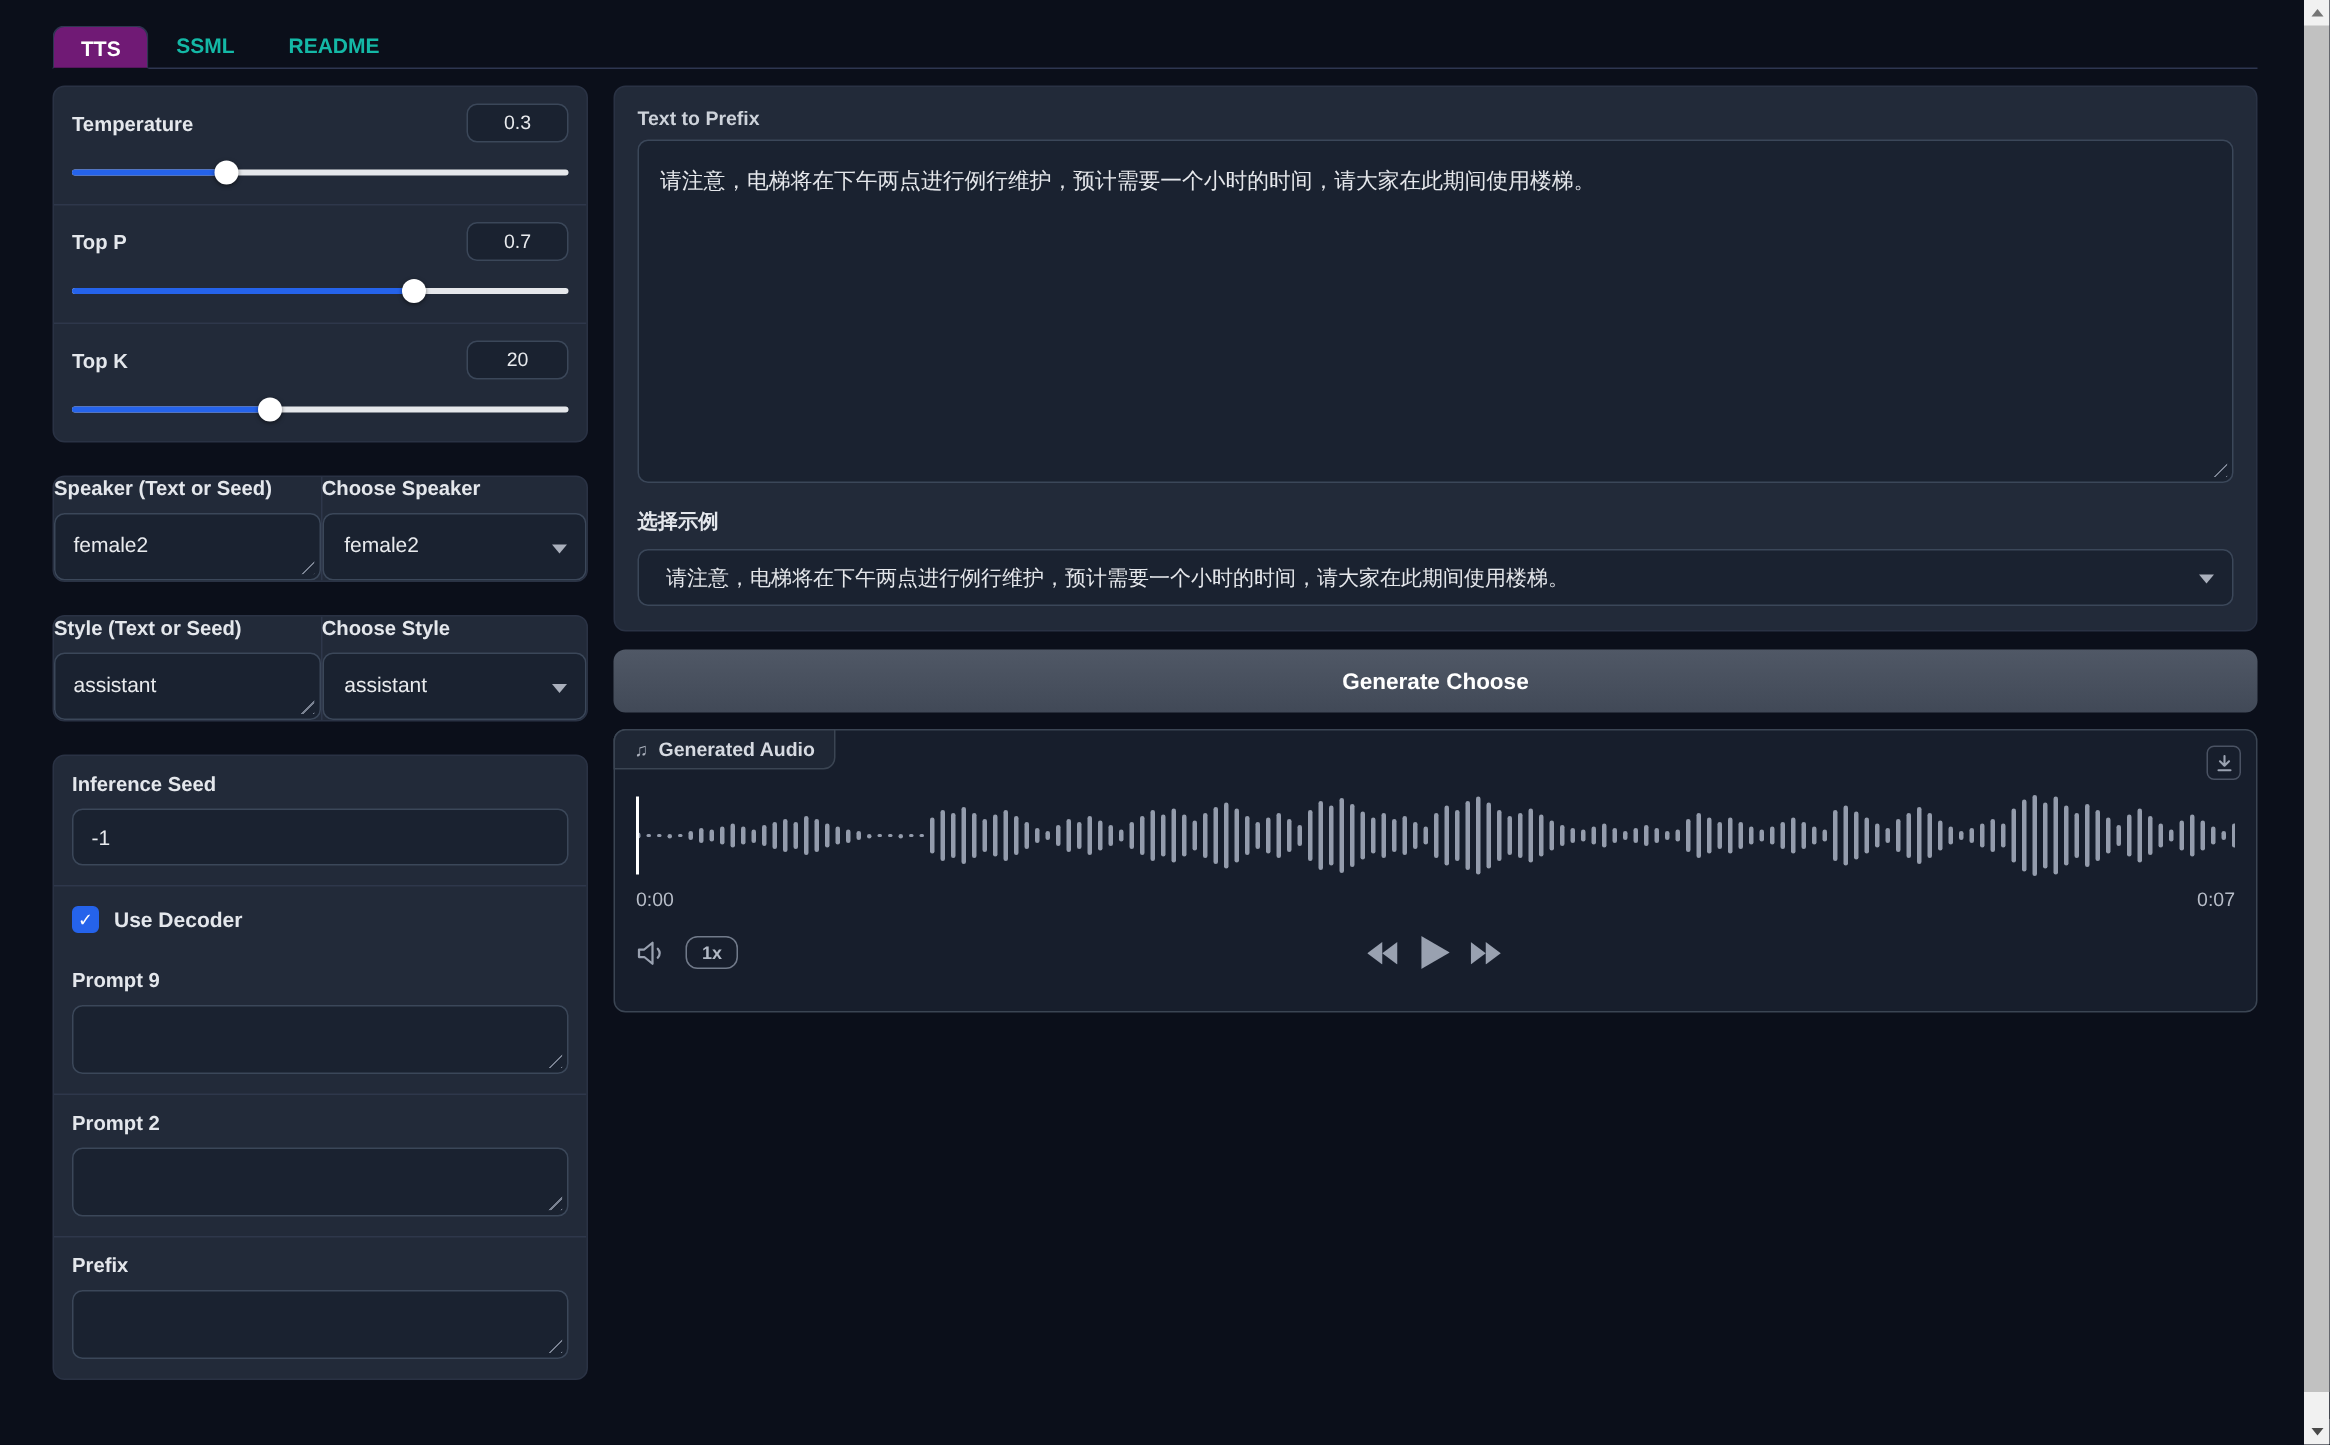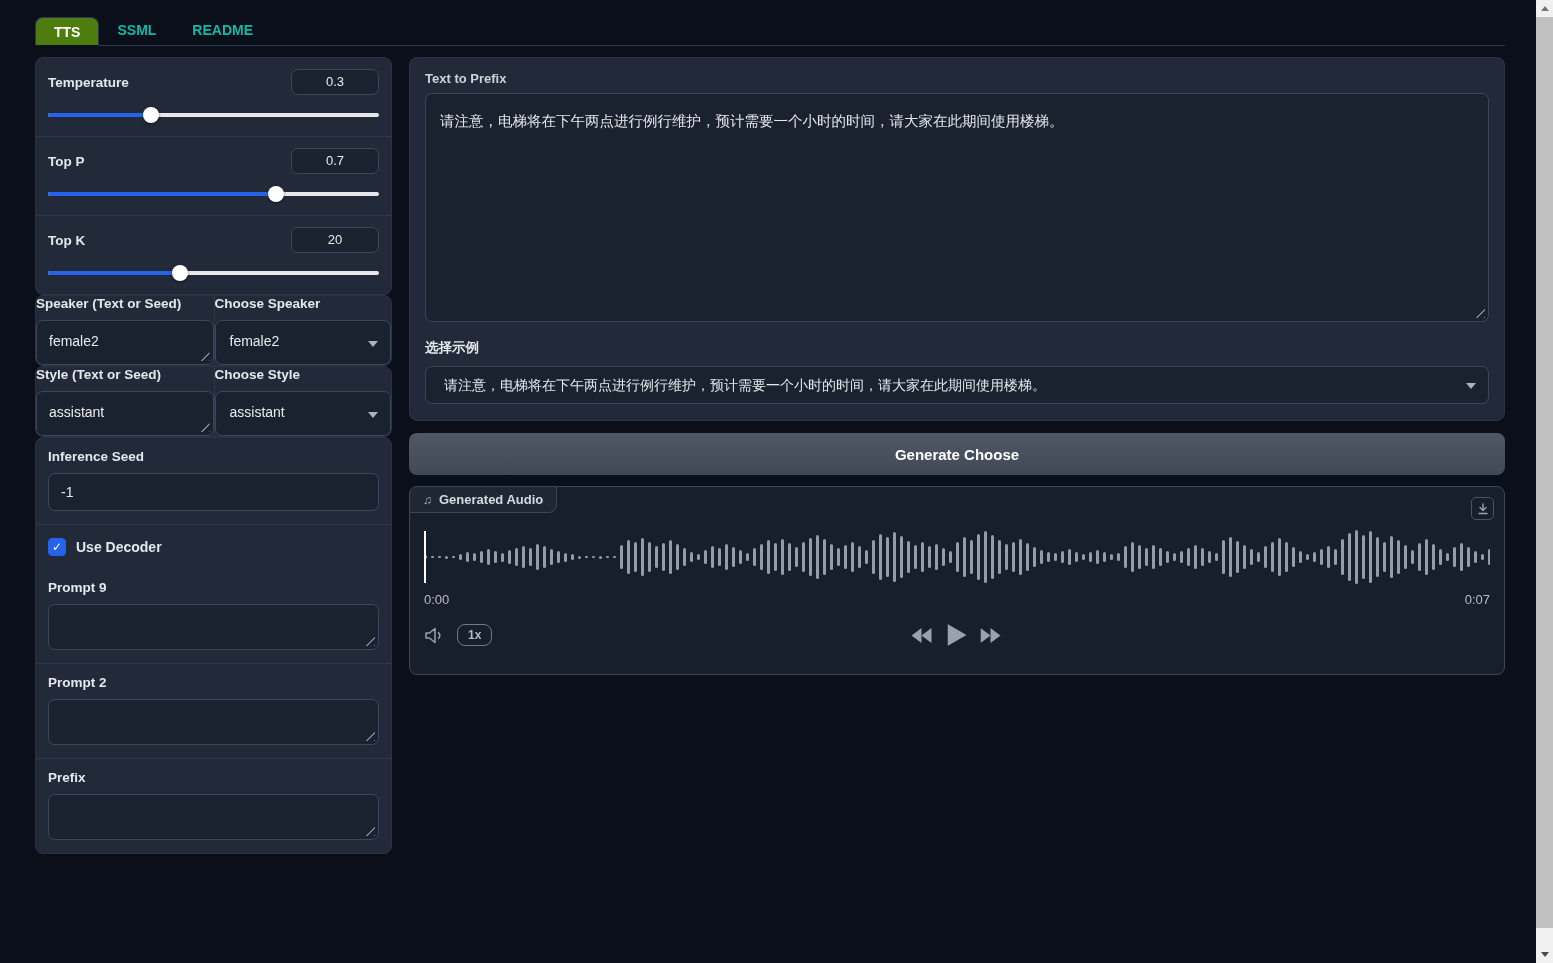--- a/index.html
+++ b/index.html
@@ -8,37 +8,37 @@
     font-family:"Liberation Sans","DejaVu Sans",sans-serif;
     background:#0b0f1a; overflow:hidden; position:relative;
   }
   .page { position:absolute; top:0; left:0; right:17px; bottom:0; background:#0b0f1a; overflow:hidden; }
   .content { margin:16px 31px 0 35px; }
 
   
   .tabbar { display:flex; align-items:flex-end; border-bottom:1px solid #2e3650; height:30px; }
   .tab { padding:0 18px; height:29px; line-height:29px; font-size:14px; font-weight:600;
          color:#14b8a6; cursor:pointer; }
-  .tab.active { color:#fff; background:#4d7c0f; border:1px solid #2e3650; border-bottom:1px solid #0b0f1a;
+  .tab.active { color:#fff; background:#701a75; border:1px solid #2e3650; border-bottom:1px solid #0b0f1a;
                 border-radius:8px 8px 0 0; margin-bottom:-1px; }
 
   
   .columns { display:flex; gap:17px; margin-top:11px; }
   .col-left { width:357px; flex:none; }
   .col-right { flex:1; min-width:0; }
 
-  .group { background:#222a39; border:1px solid #2a3244; border-radius:8px; margin-bottom:0; overflow:hidden; }
+  .group { background:#222a39; border:1px solid #2a3244; border-radius:8px; margin-bottom:22px; overflow:hidden; }
   .row { padding:11px 12px 13px 12px; }
   .row + .row { border-top:1px solid #2e374b; }
   .field-label { font-size:13.5px; color:#e4e7ec; font-weight:600; }
   .block-label { font-size:13px; color:#cdd2da; font-weight:600; }
 
   
   .slider-head { display:flex; justify-content:space-between; align-items:center; }
-  .num-box { width:88px; height:26px; background:#1a2230; border:1px solid #3b4759; border-radius:7px;
+  .num-box { width:68px; height:26px; background:#1a2230; border:1px solid #3b4759; border-radius:7px;
              color:#e8eaed; font-size:13px; text-align:center; line-height:24px; }
   .slider { position:relative; height:16px; margin-top:12px; --p:50%; }
   .slider .track { position:absolute; top:6px; left:0; right:0; height:4px; border-radius:2px; background:#e5e7eb; }
   .slider .fill { position:absolute; top:6px; left:0; height:4px; border-radius:2px; background:#2563eb; width:var(--p); }
   .slider .handle { position:absolute; top:0; left:calc(var(--p) - 8px); width:16px; height:16px;
                     border-radius:50%; background:#fff; box-shadow:0 1px 3px rgba(0,0,0,.5); }
 
   
   .duo { display:flex; }
   .duo > div { width:50%; }

